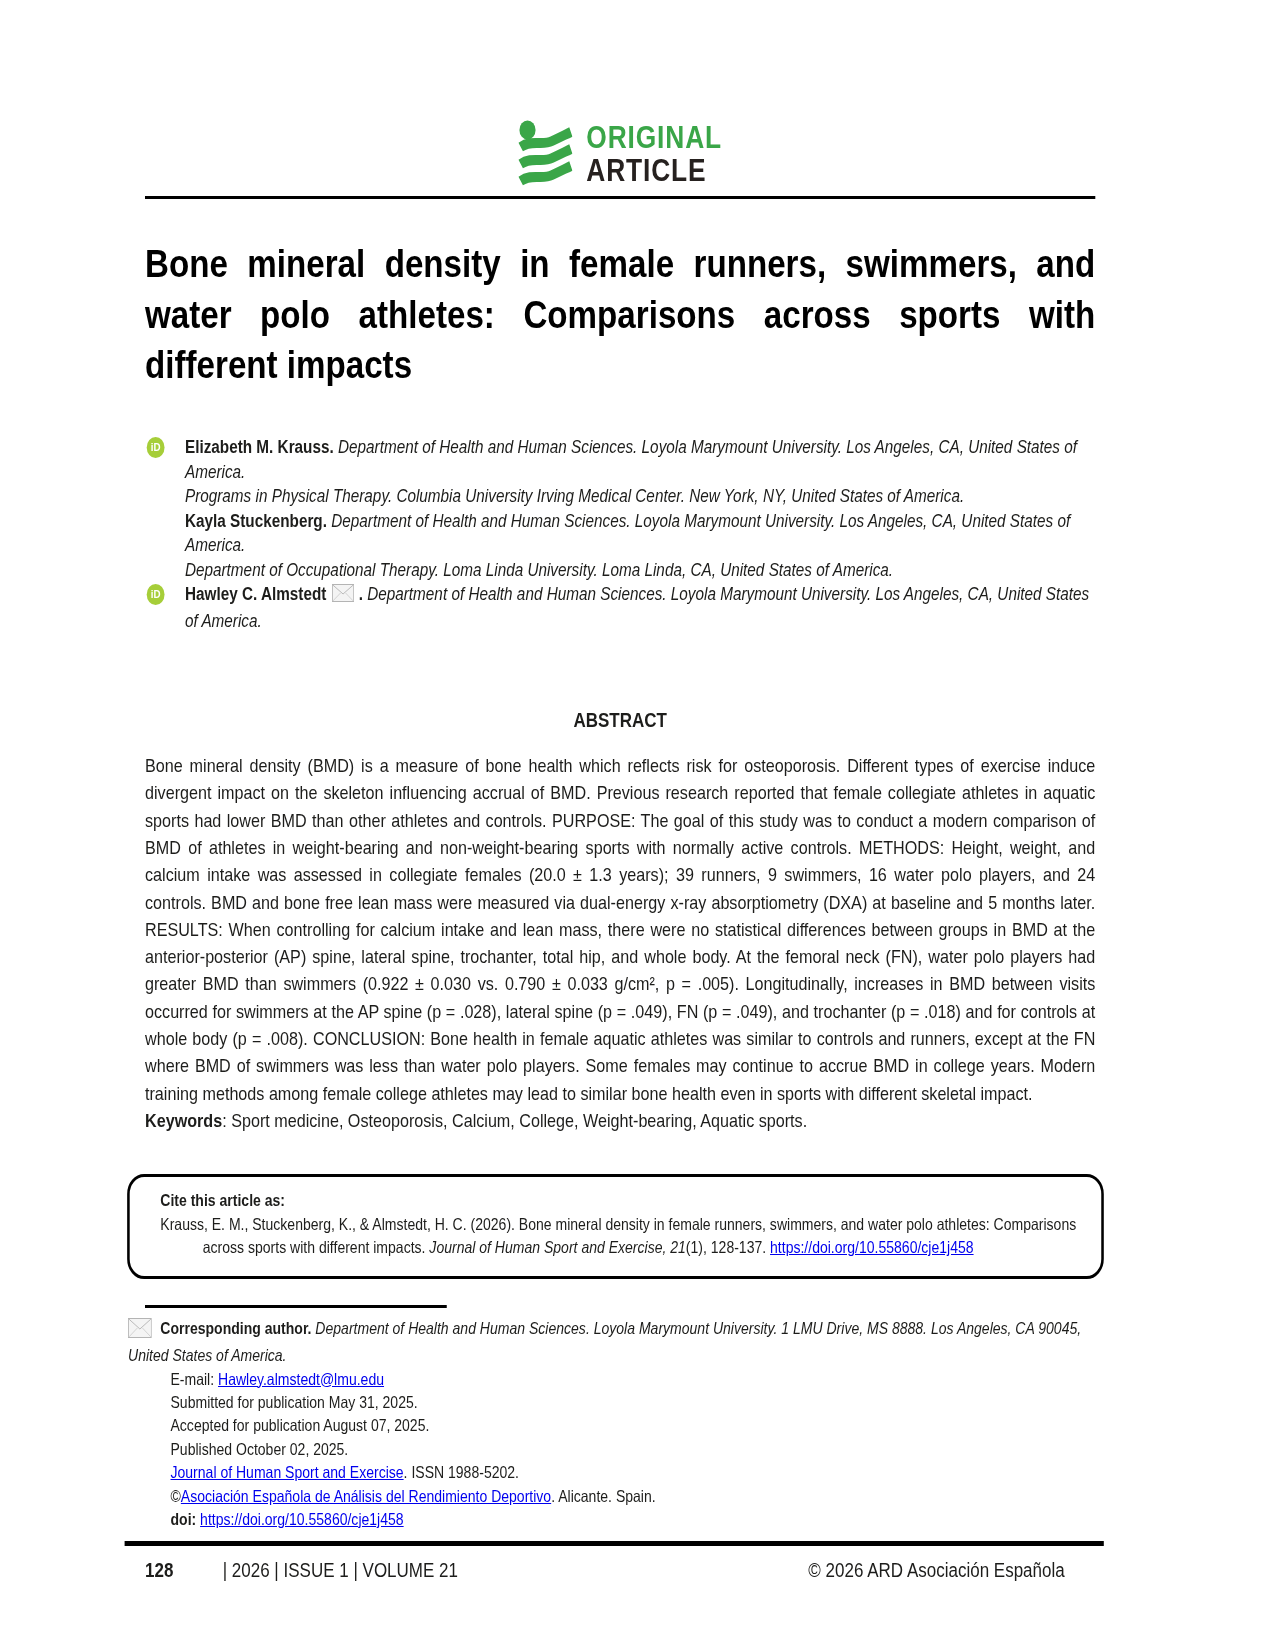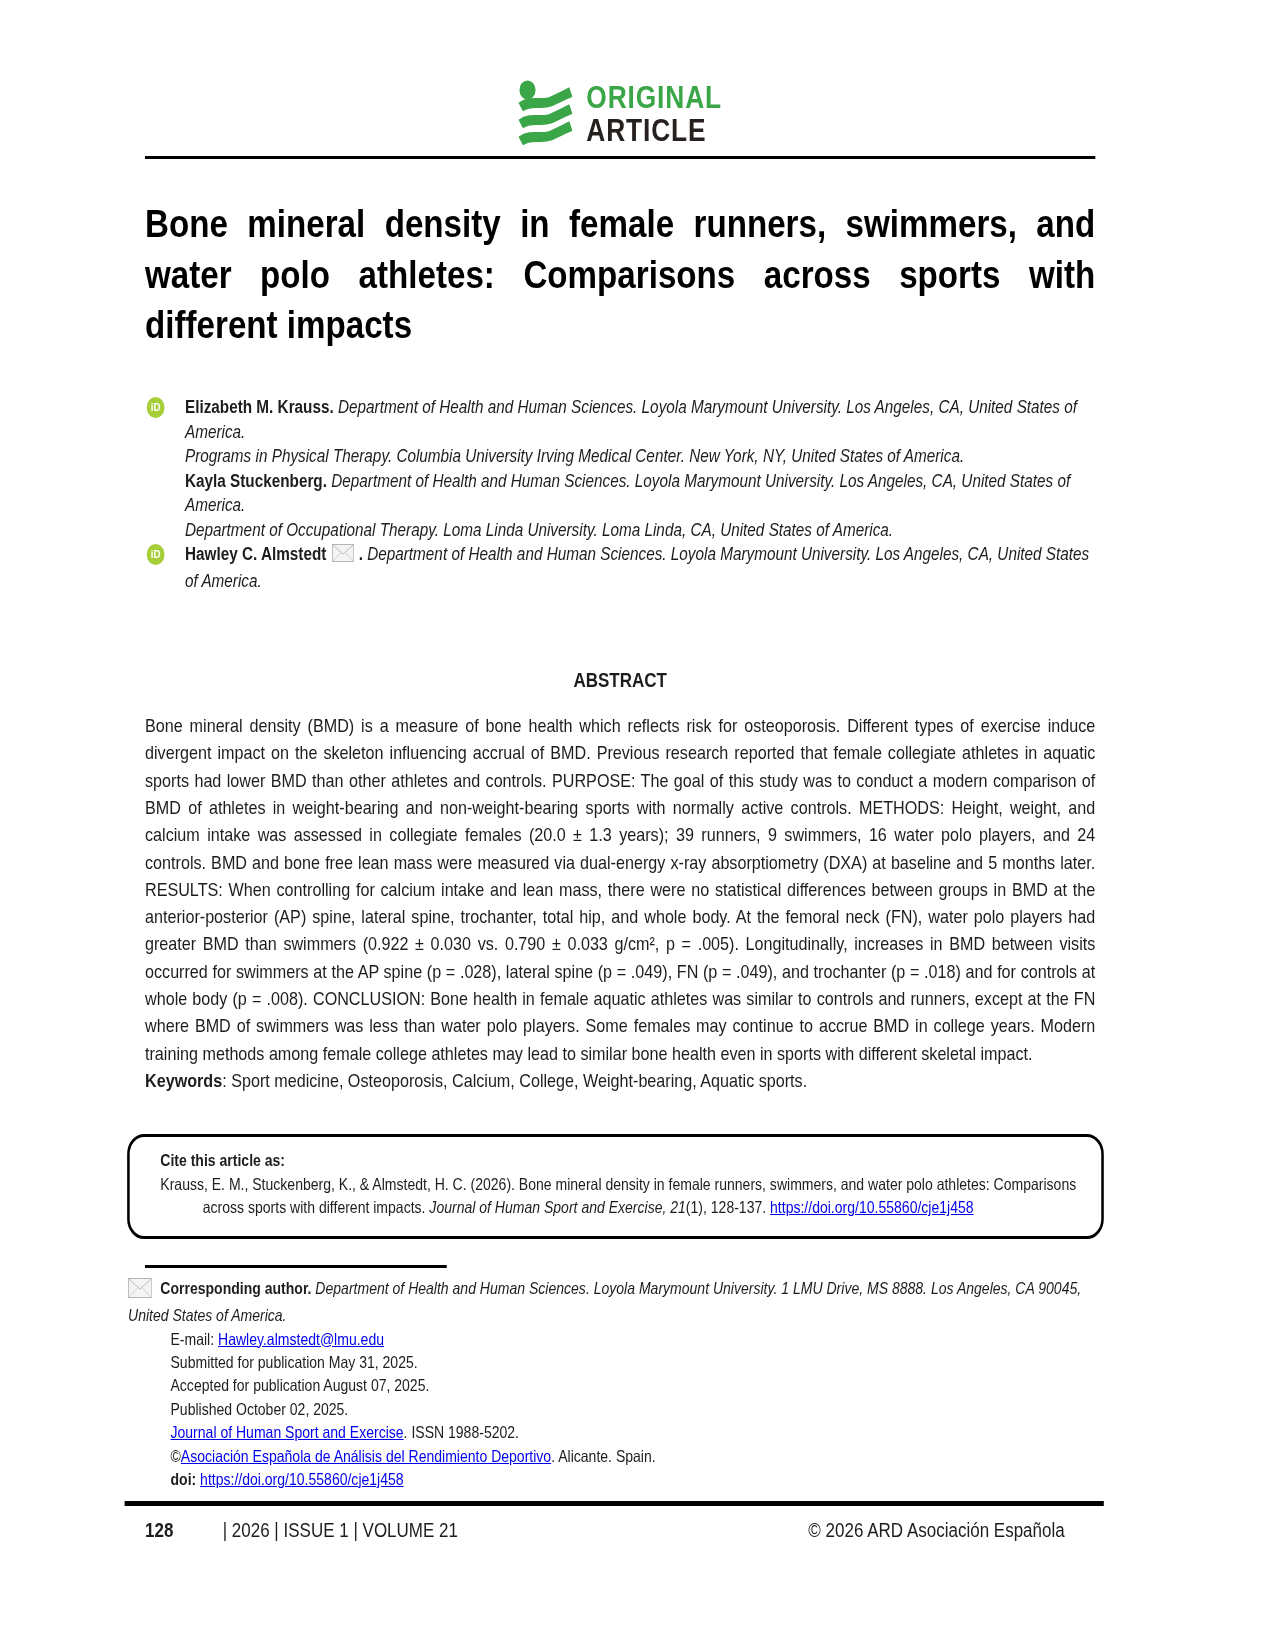--- a/index.html
+++ b/index.html
@@ -1,20 +1,20 @@
 <!DOCTYPE html>
 <html><head>
 <meta charset="utf-8">
 <style>
   html,body { margin:0; padding:0; }
   body {
     width:1275px; height:1650px; background:#ffffff; overflow:hidden;
     font-family:"Liberation Sans", sans-serif; color:#1d1d1b; position:relative;
   }
-  .page { padding:78px 0 0 145px; }
+  .page { padding:78px 0 0 145px;margin-top:40px; }
   
   .condensed { width:1118px; transform:scaleX(0.85); transform-origin:top left; }
 
   
   .logo-row { display:flex; justify-content:center; align-items:center; gap:16px; height:72px; }
   .logo-icon svg { display:block; }
   .logo-text { font-weight:bold; font-size:31px; line-height:33px; letter-spacing:1px; }
   .logo-original { color:#3aa648; }
   .logo-article { color:#26211f; }
   .top-rule { height:3px; background:#000; margin-top:6px; }

